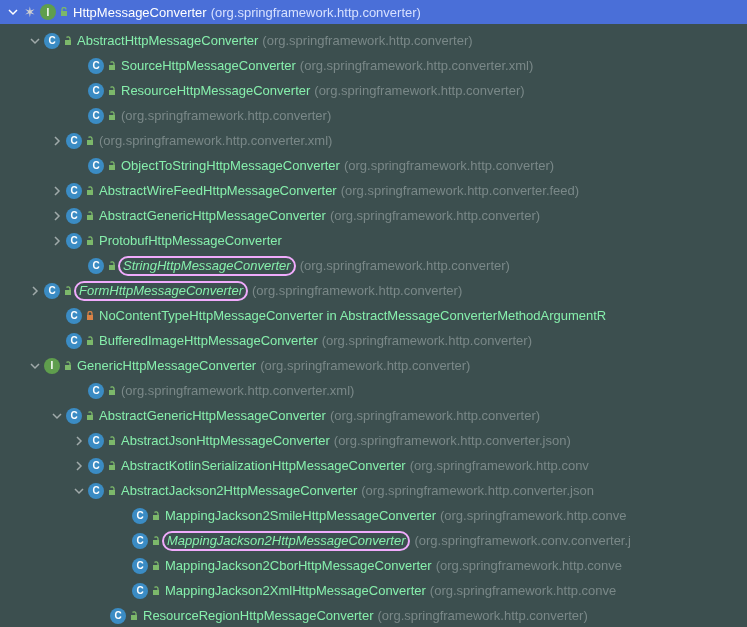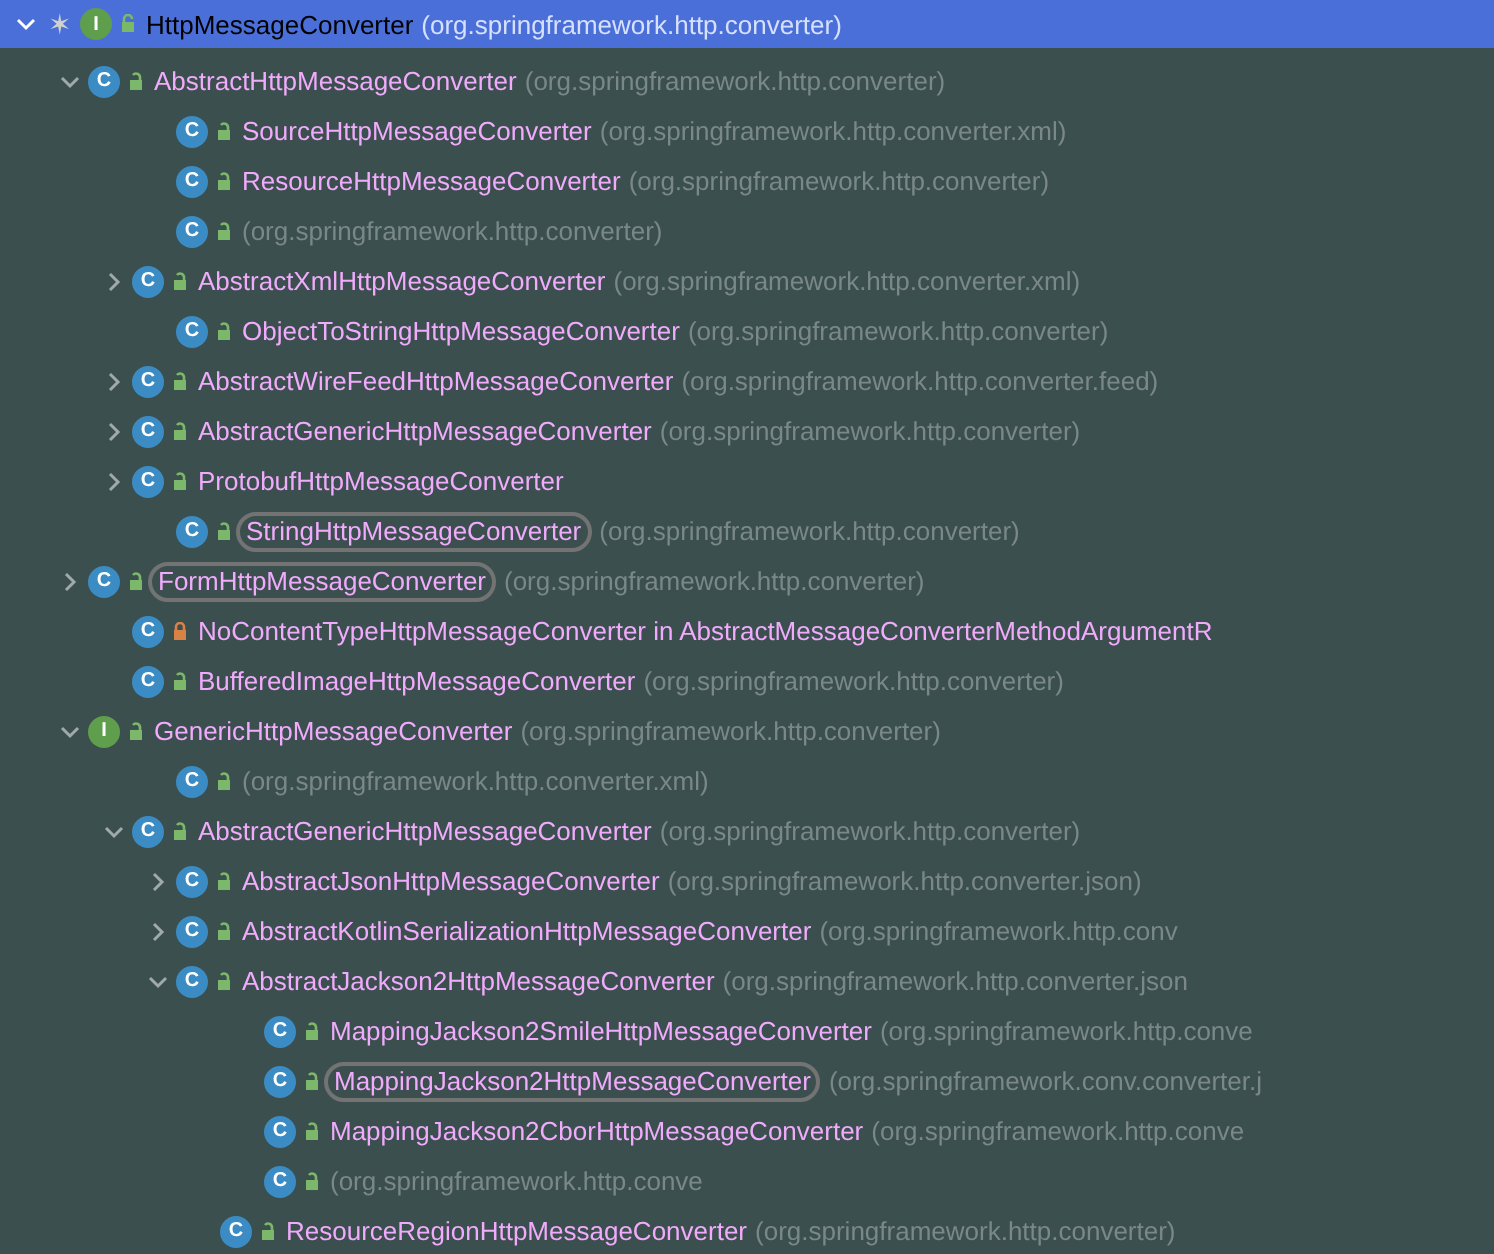--- a/index.html
+++ b/index.html
@@ -65,29 +65,30 @@
     align-items: center;
     justify-content: center;
     font-size: 9px;
     margin-left: 1px;
     margin-right: 4px;
     flex-shrink: 0;
     border-radius: 2px;
   }
   .bd-unlock { color: #7cb86a; }
   .bd-lock { color: #d98246; }
-  .name { color: #f0abfc; margin-right: 4px; }
+  .name { color: #86efac; margin-right: 4px; }
   .pkg { color: #7a8888; }
   .hl {
-    border: 2px solid #737373;
+    border: 2px solid #f0abfc;
     border-radius: 10px;
     padding: 0 3px 1px 3px;
     margin-left: -3px;
-  }
-  .header .name { color: #000000; }
+    font-style: italic;
+  }
+  .header .name { color: #ffffff; }
   .header .pkg { color: #d6e0ff; }
   .header .arrow { color: #ffffff; }
 </style>
 </head>
 <body>
 
 <div class="header">
   <span class="arrow">
     <svg viewBox="0 0 10 10">
         <path d="M1 3 L5 7 L9 3" fill="none" stroke="white" stroke-width="1.5"></path>
@@ -169,21 +170,20 @@
           <path d="M3 1 L7 5 L3 9" fill="none" stroke="currentColor" stroke-width="1.5"></path>
         </svg>
       </span>
       <span class="icon-circle ic-c">C</span>
       <span class="badge bd-unlock">
         <svg width="10" height="10" viewBox="0 0 10 10">
           <rect x="2" y="4" width="6" height="5" fill="#7cb86a"></rect>
           <path d="M7 4 V2.5 a2 2 0 0 0 -3.5 -1" fill="none" stroke="#7cb86a" stroke-width="1.3"></path>
         </svg>
       </span>
-      <span class="name">AbstractXmlHttpMessageConverter</span>
       <span class="pkg">(org.springframework.http.converter.xml)</span>
     </div>
     <div class="row">
       <span class="spacer" style="width: 66px;"></span>
       <span class="arrow"></span>
       <span class="icon-circle ic-c">C</span>
       <span class="badge bd-unlock">
         <svg width="10" height="10" viewBox="0 0 10 10">
           <rect x="2" y="4" width="6" height="5" fill="#7cb86a"></rect>
           <path d="M7 4 V2.5 a2 2 0 0 0 -3.5 -1" fill="none" stroke="#7cb86a" stroke-width="1.3"></path>
@@ -436,20 +436,21 @@
     <div class="row">
       <span class="spacer" style="width: 110px;"></span>
       <span class="arrow"></span>
       <span class="icon-circle ic-c">C</span>
       <span class="badge bd-unlock">
         <svg width="10" height="10" viewBox="0 0 10 10">
           <rect x="2" y="4" width="6" height="5" fill="#7cb86a"></rect>
           <path d="M7 4 V2.5 a2 2 0 0 0 -3.5 -1" fill="none" stroke="#7cb86a" stroke-width="1.3"></path>
         </svg>
       </span>
+      <span class="name">MappingJackson2XmlHttpMessageConverter</span>
       <span class="pkg">(org.springframework.http.conve</span>
     </div>
     <div class="row">
       <span class="spacer" style="width: 88px;"></span>
       <span class="arrow"></span>
       <span class="icon-circle ic-c">C</span>
       <span class="badge bd-unlock">
         <svg width="10" height="10" viewBox="0 0 10 10">
           <rect x="2" y="4" width="6" height="5" fill="#7cb86a"></rect>
           <path d="M7 4 V2.5 a2 2 0 0 0 -3.5 -1" fill="none" stroke="#7cb86a" stroke-width="1.3"></path>

